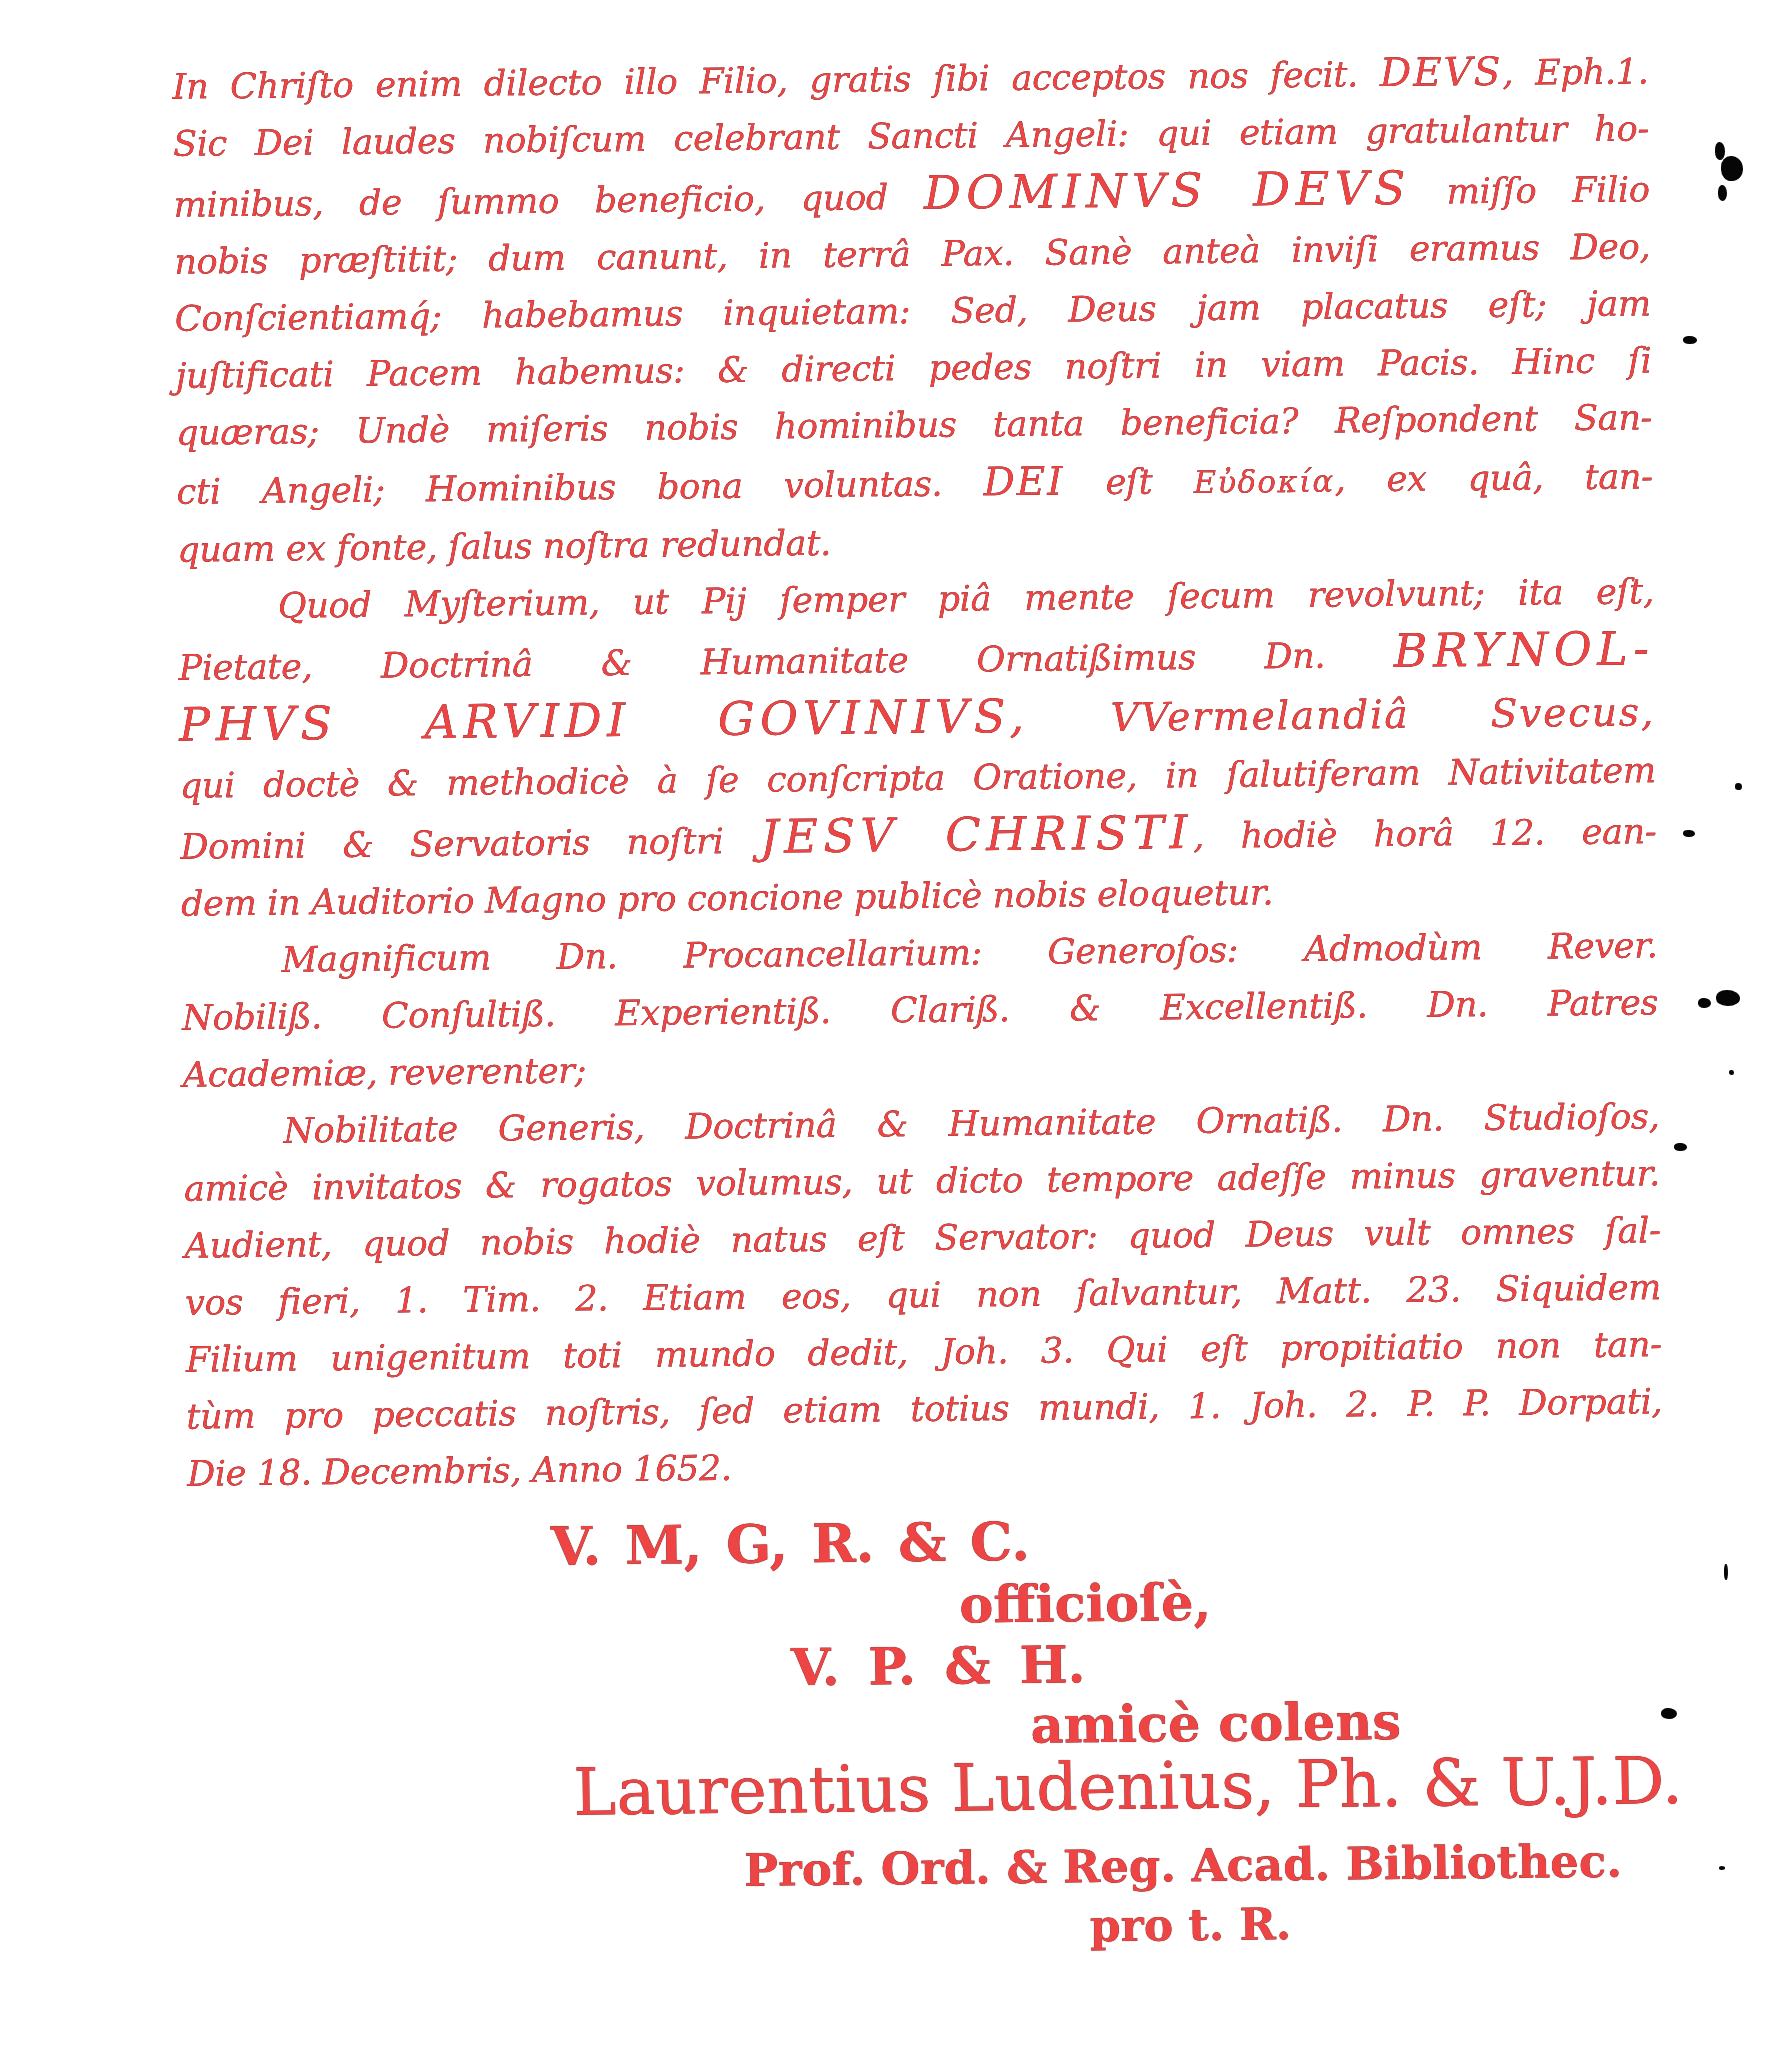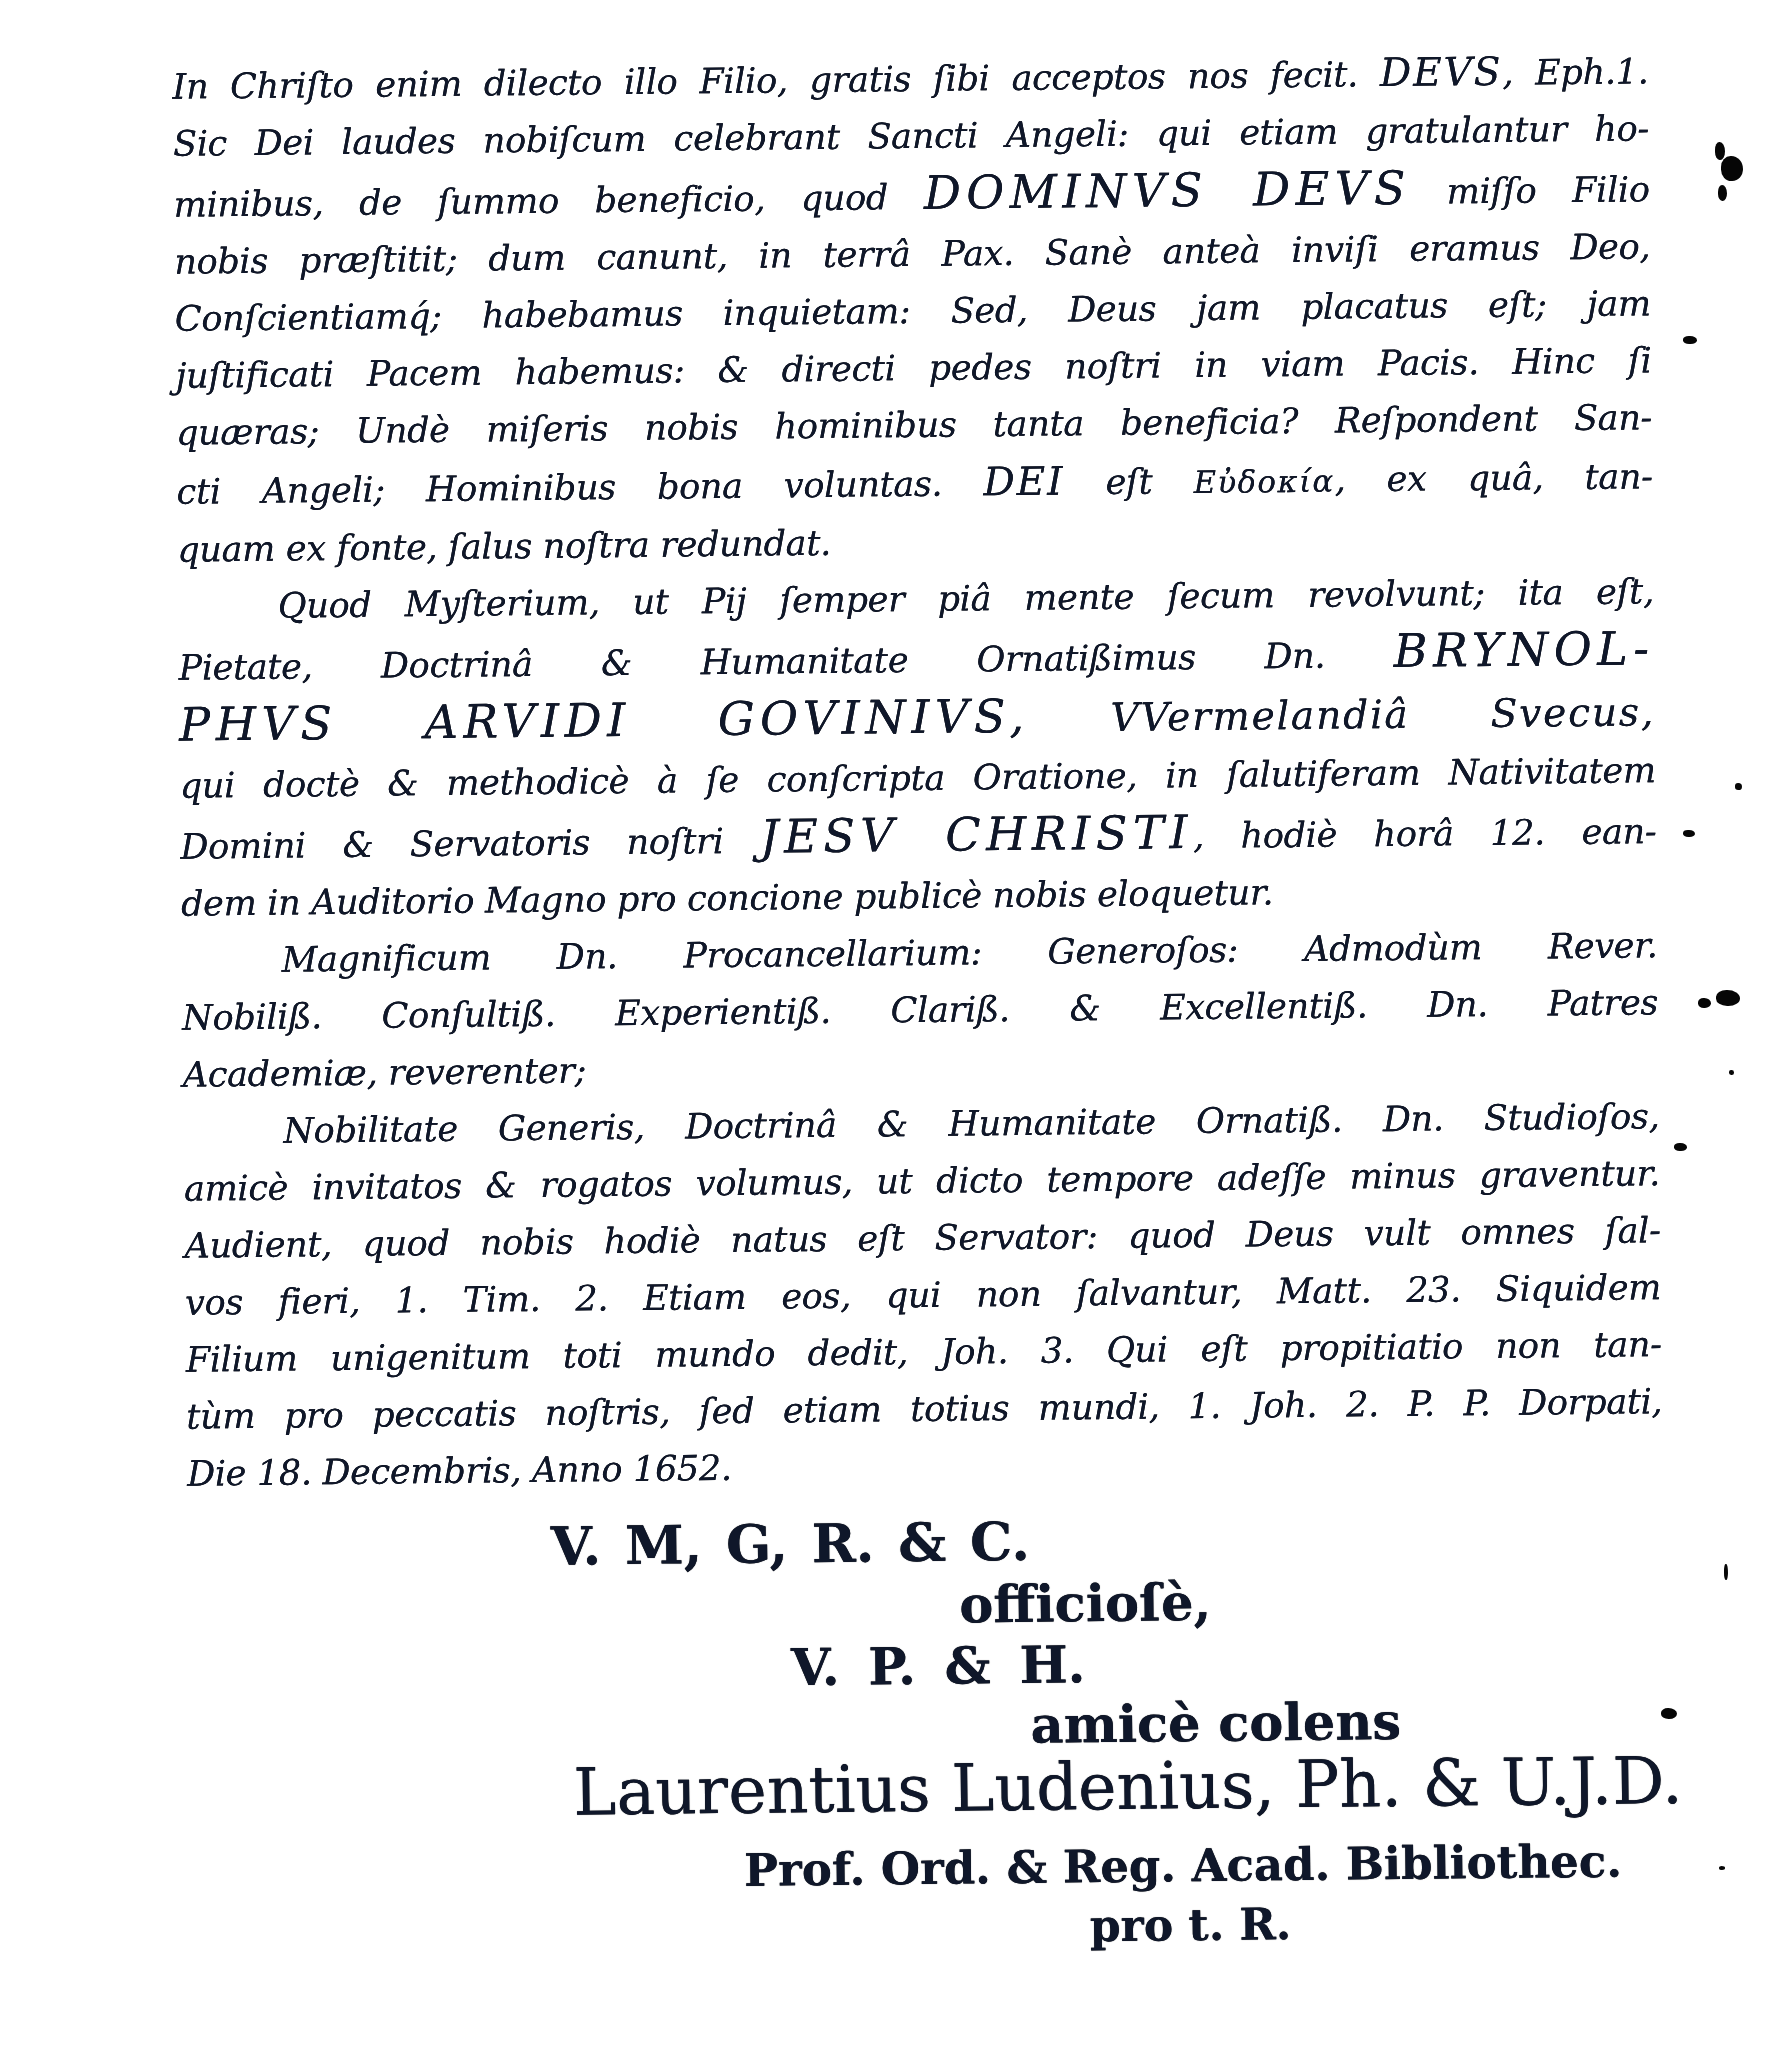--- a/index.html
+++ b/index.html
@@ -3,21 +3,21 @@
 <meta charset="utf-8">
 <style>
   html,body{margin:0;padding:0;}
   body{background:#ffffff;}
   .page{
     position:relative;
     width:1767px;height:2066px;
     background:#ffffff;
     overflow:hidden;
     font-family:"DejaVu Serif", serif;
-    color:#0f172a;
+    color:#ef4444;
   }
   .scan{
     position:absolute;inset:0;
     transform:rotate(-0.6deg);
     transform-origin:52% 48%;
   }
   .body-text{
     position:absolute;
     left:182px;top:49px;
     width:1476px;

